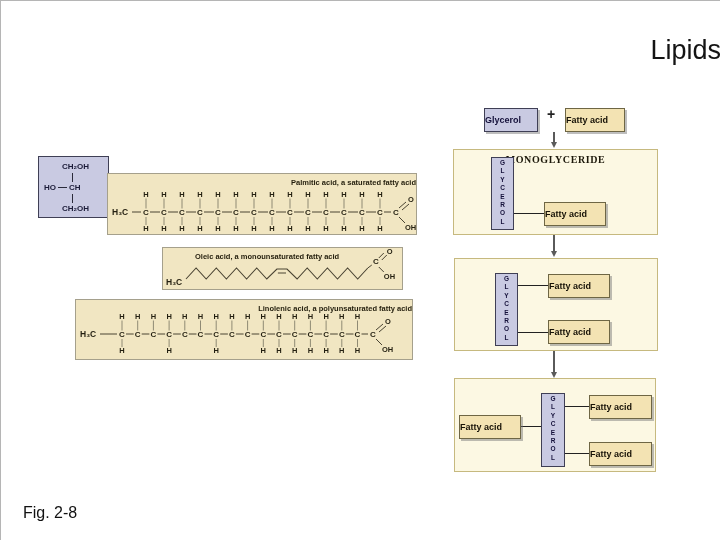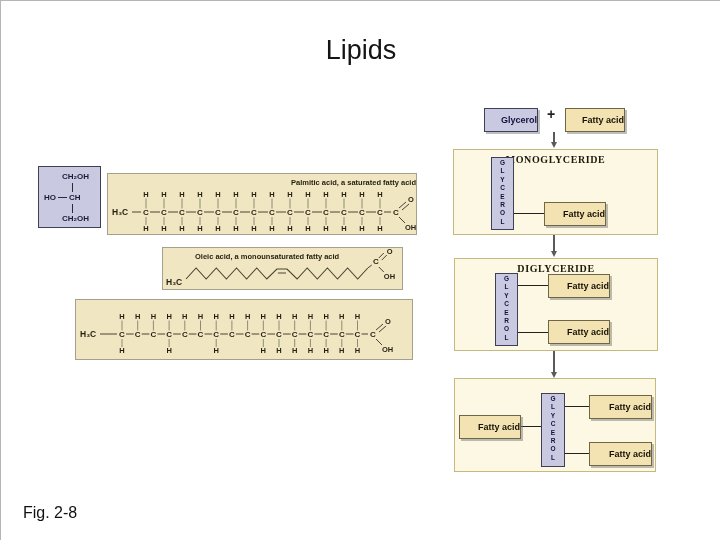--- a/index.html
+++ b/index.html
@@ -1,33 +1,33 @@
 <!DOCTYPE html>
 <html style="--lavender: #c9cae2; --lavender-border: #3f3f55; --wheat: #f1e6c2; --wheat-border: #a5a08c; --panel: #fcf8e3; --panel-border: #c6b97f; --chip: #f3e3b3; --chip-border: #6e6644; --bond: #4a4433; --bond-light: #8f8a74;"><head>
 <meta charset="utf-8">
 <style>
   html,body{margin:0;padding:0;background:#e8e8e8;}
   #stage{position:relative;width:720px;height:540px;background:#ffffff;border:1px solid #b5b5b5;
          font-family:"Liberation Sans",sans-serif;overflow:hidden;margin:0 auto;}
   .abs{position:absolute;}
-  #page-title{top:34px;left:0;width:100%;text-align:center;font-size:27px;color:#141414;}
+  #page-title{top:34px;left:0;width:100%;text-align:right;font-size:27px;color:#141414;}
   #fig-label{left:22px;top:503px;font-size:16px;font-weight:400;color:#111;}
   
   .sbox{position:absolute;background:var(--wheat);border:1px solid var(--wheat-border);}
   .slabel{position:absolute;font-size:7.5px;font-weight:bold;color:#221d0c;white-space:nowrap;}
   .slabel.center{left:0;right:0;text-align:right;}
   svg{position:absolute;left:0;top:0;overflow:visible;}
   svg text{fill:#231f10;font-family:"Liberation Sans",sans-serif;font-weight:bold;}
   
   #glycerol-structure{background:var(--lavender);border:1px solid var(--lavender-border);}
   .formula{position:absolute;font-size:8px;font-weight:bold;color:#1b1b38;white-space:nowrap;}
   .vbond{position:absolute;width:1px;background:#2a2a3a;}
   .hdash{display:inline-block;width:9px;height:1px;background:#2a2a3a;vertical-align:middle;margin:0 2px;}
   
-  .chip{position:absolute;display:flex;align-items:center;justify-content:flex-end;
+  .chip{position:absolute;display:flex;align-items:center;justify-content:flex-start;
         font-size:9px;font-weight:bold;color:#171207;background:var(--chip);
         border:1px solid var(--chip-border);box-shadow:2px 2px 0 rgba(110,110,110,.45);}
   .chip.lav{background:var(--lavender);border:1px solid var(--lavender-border);color:#14103a;}
   #plus-sign{font-size:14px;font-weight:bold;color:#222;}
   
   .panel{position:absolute;background:var(--panel);border:1px solid var(--panel-border);}
   .panel-title{position:absolute;top:4px;left:0;right:0;text-align:center;font-size:10px;
                font-weight:bold;letter-spacing:.6px;color:#1c180a;font-family:Liberation Serif, serif;}
   .glyvert{position:absolute;background:var(--lavender);border:1px solid var(--lavender-border);
            font-size:6.5px;font-weight:bold;line-height:8.4px;text-align:center;
@@ -50,21 +50,21 @@
   </div>
   <div class="abs" id="plus-sign" style="left:546px;top:105px;">+</div>
   <div class="chip" style="left:564px;top:107px;width:58px;height:22px;">
     <span>Fatty acid</span>
   </div>
 
   <div class="arrow" style="left:552px;top:131px;height:10px;"></div>
   <div class="arrow" style="left:552px;top:234px;height:16px;"></div>
   <div class="arrow" style="left:552px;top:350px;height:21px;"></div>
 
-  <div class="abs" id="glycerol-structure" style="left:37px;top:165px;width:61px;height:60px;">
+  <div class="abs" id="glycerol-structure" style="left:37px;top:155px;width:61px;height:60px;padding-left:8px;">
     <div class="formula" style="left:23px;top:5px;">CH₂OH</div>
     <div class="vbond" style="left:33px;top:16px;height:9px;"></div>
     <div class="formula" style="left:5px;top:26px;">
       <span>HO</span><span class="hdash"></span><span>CH</span>
     </div>
     <div class="vbond" style="left:33px;top:37px;height:9px;"></div>
     <div class="formula" style="left:23px;top:47px;">CH₂OH</div>
   </div>
 
   <div class="sbox" style="left:106px;top:172px;width:308px;height:60px;">
@@ -175,20 +175,21 @@
         <text x="212.79999999999998" y="16" font-size="8" text-anchor="middle">C</text>
         <line x1="215.79999999999998" y1="10" x2="220.79999999999998" y2="5" stroke="#4a4433" stroke-width="1"></line>
         <line x1="218.79999999999998" y1="12" x2="223.79999999999998" y2="7" stroke="#4a4433" stroke-width="1"></line>
         <text x="223.79999999999998" y="6" font-size="7.5" text-anchor="start">O</text>
         <line x1="215.79999999999998" y1="19" x2="220.79999999999998" y2="24" stroke="#4a4433" stroke-width="1"></line>
         <text x="220.79999999999998" y="31" font-size="7.5" text-anchor="start">OH</text>
       </svg>
   </div>
 
   <div class="sbox" style="left:74px;top:298px;width:336px;height:59px;">
+    <div class="slabel center" style="top:4px;">Linolenic acid, a polyunsaturated fatty acid</div>
     <svg width="336" height="59">
         <text x="4" y="37" font-size="8.5" text-anchor="start">H₃C</text>
         <line x1="24" y1="34" x2="41" y2="34" stroke="#4a4433" stroke-width="1"></line>
         <text x="46" y="37" font-size="8" text-anchor="middle">C</text>
         <line x1="50" y1="34" x2="57.7" y2="34" stroke="#4a4433" stroke-width="1"></line>
         <text x="46" y="19" font-size="7.5" text-anchor="middle">H</text>
         <line x1="46" y1="20.5" x2="46" y2="30.5" stroke="#8f8a74" stroke-width="1"></line>
         <text x="46" y="53" font-size="7.5" text-anchor="middle">H</text>
         <line x1="46" y1="39" x2="46" y2="47" stroke="#8f8a74" stroke-width="1"></line>
         <text x="61.7" y="37" font-size="8" text-anchor="middle">C</text>
@@ -288,21 +289,20 @@
 R
 O
 L</div>
     <div class="connector" style="left:60px;top:63px;width:30px;"></div>
     <div class="chip" style="left:90px;top:52px;width:60px;height:22px;">
       <span>Fatty acid</span>
     </div>
   </div>
 
   <div class="panel" style="left:453px;top:257px;width:202px;height:91px;">
-    <div class="panel-title">DIGLYCERIDE</div>
     <div class="glyvert" style="left:40px;top:14px;width:23px;height:73px;">G
 L
 Y
 C
 E
 R
 O
 L</div>
     <div class="connector" style="left:63px;top:26px;width:30px;"></div>
     <div class="chip" style="left:93px;top:15px;width:60px;height:22px;">

